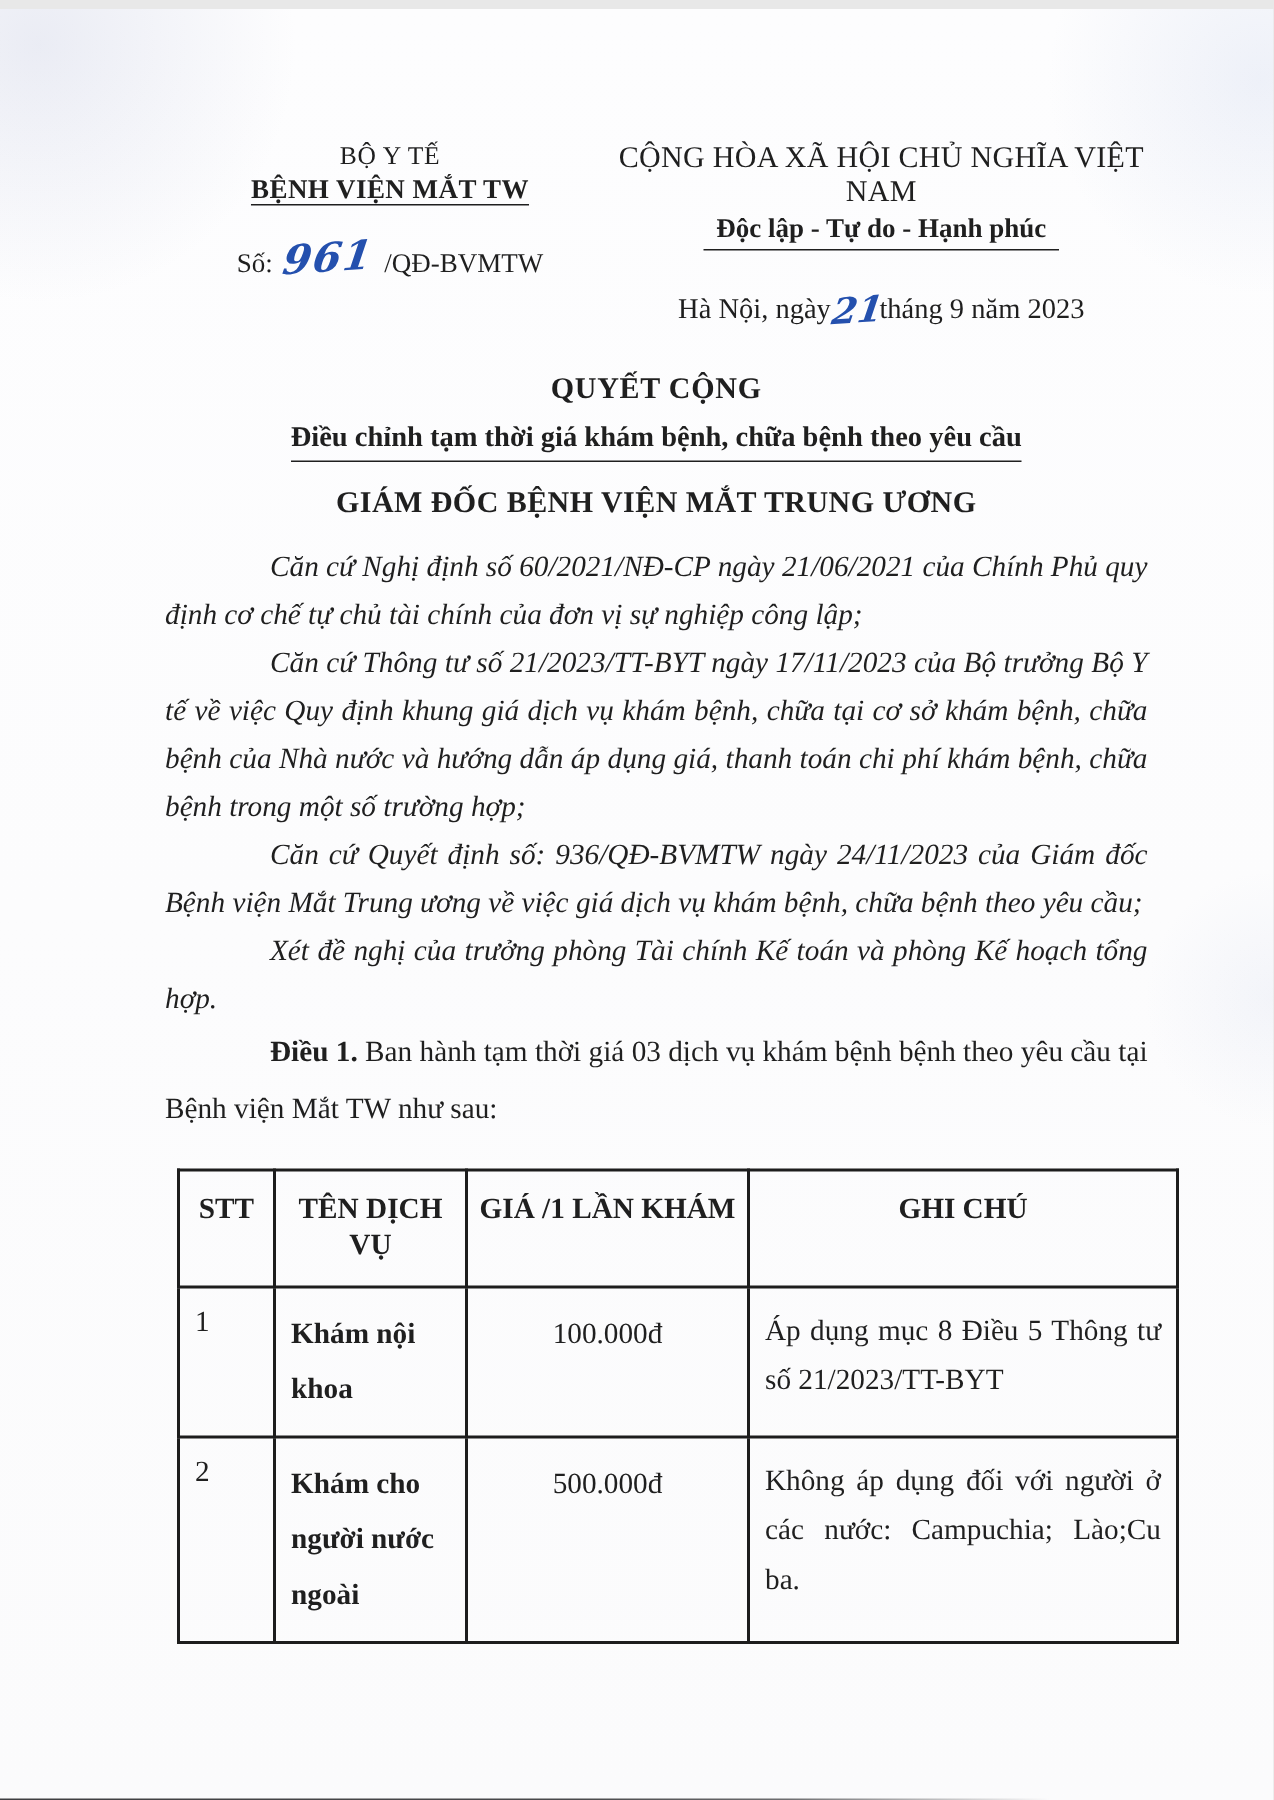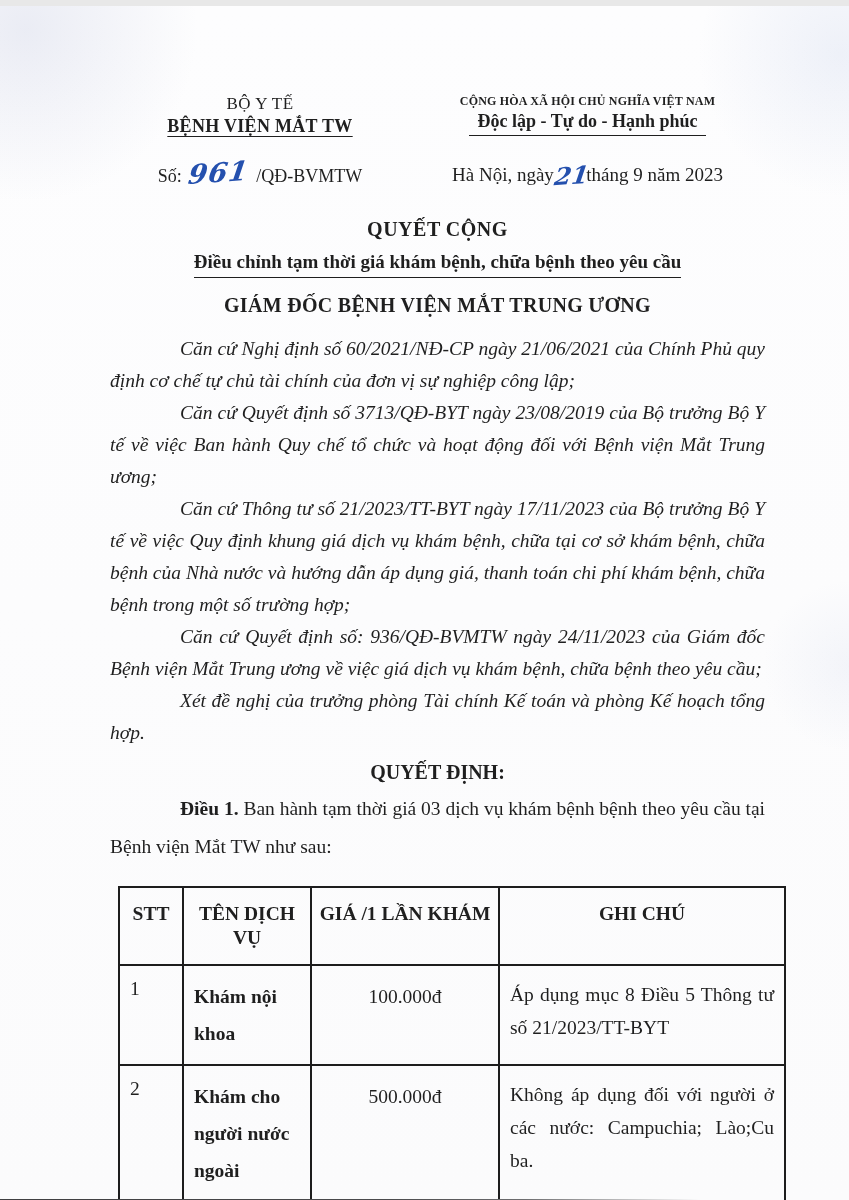--- a/index.html
+++ b/index.html
@@ -18,21 +18,21 @@
   }
   .content{padding:88px 84px 0 110px;}
   
   .hdr{display:flex;}
   .hdr-left{width:300px;text-align:center;}
   .hdr-right{flex:1;text-align:center;}
   .ministry{font-size:17px;letter-spacing:.5px;}
   .hospital{font-size:18px;font-weight:bold;letter-spacing:.3px;
     text-decoration:underline;text-underline-offset:4px;margin-top:2px;}
   .number-line{margin-top:20px;font-size:18px;text-align:center;}
-  .motto1{font-size:12px;font-weight:bold;letter-spacing:.2px;}
+  .motto1{font-size:20px;font-weight:normal;letter-spacing:.2px;}
   .motto2{font-size:18px;font-weight:bold;display:inline-block;
     border-bottom:1.5px solid #1f1f1f;padding:2px 8px 3px;}
   .dateline{margin-top:22px;font-size:19px;}
   .hand{
     font-family:"DejaVu Serif", serif;
     font-style:italic;font-weight:bold;
     color:#2450ae;
     display:inline-block;
     transform:skewX(-12deg) rotate(-4deg);
   }
@@ -105,27 +105,25 @@
     </div>
 
     <div class="title-block">
       <div class="t-heading">QUYẾT CỘNG</div>
       <div><span class="t-subject">Điều chỉnh tạm thời giá khám bệnh, chữa bệnh theo yêu cầu</span></div>
       <div class="t-issuer">GIÁM ĐỐC BỆNH VIỆN MẮT TRUNG ƯƠNG</div>
     </div>
 
     <div class="preamble">
       <p>Căn cứ Nghị định số 60/2021/NĐ-CP  ngày 21/06/2021 của Chính Phủ quy định cơ chế tự chủ tài chính của đơn vị sự nghiệp công lập;</p>
-      <p>Căn cứ Quyết định số 3713/QĐ-BYT ngày 23/08/2019 của Bộ trưởng Bộ Y tế về việc Ban hành Quy chế tổ chức và hoạt động đối với Bệnh viện Mắt Trung ương;</p>
       <p>Căn cứ Thông tư số 21/2023/TT-BYT ngày 17/11/2023 của Bộ trưởng Bộ Y tế về việc Quy định khung giá dịch vụ khám bệnh, chữa tại cơ sở khám bệnh, chữa bệnh của Nhà nước và hướng dẫn áp dụng giá, thanh toán chi phí khám bệnh, chữa bệnh trong một số trường hợp;</p>
       <p>Căn cứ Quyết định số: 936/QĐ-BVMTW ngày 24/11/2023 của Giám đốc Bệnh viện Mắt Trung ương về việc giá dịch vụ khám bệnh, chữa bệnh theo yêu cầu;</p>
       <p>Xét đề nghị của trưởng phòng Tài chính Kế toán và phòng Kế hoạch tổng hợp.</p>
     </div>
 
-    <div class="decision-heading">QUYẾT ĐỊNH:</div>
 
     <p class="article indent"><span class="lbl">Điều 1.</span><span> Ban hành tạm thời giá 03 dịch vụ khám bệnh bệnh theo yêu cầu tại Bệnh viện Mắt TW như sau:</span></p>
 
     <table class="price">
       <colgroup>
         <col class="col-stt">
           <col class="col-svc">
           <col class="col-price">
           <col class="col-note">
       </colgroup>

